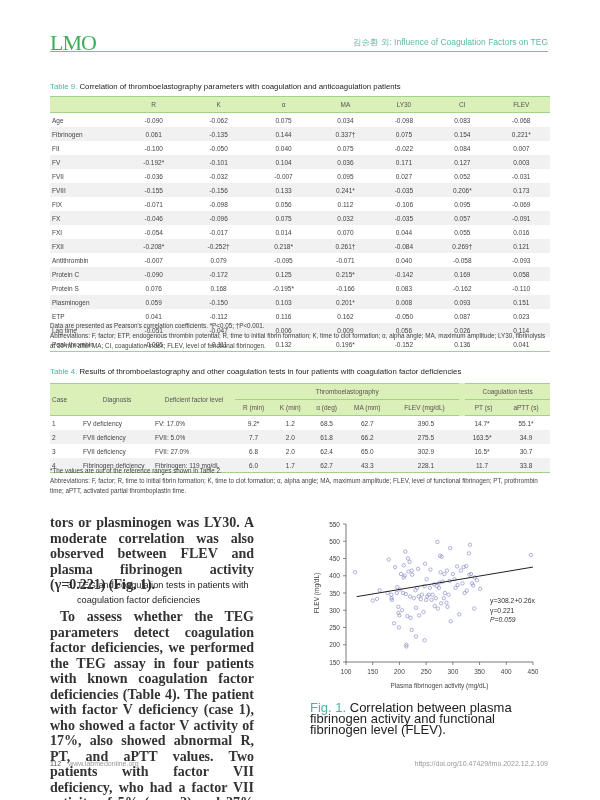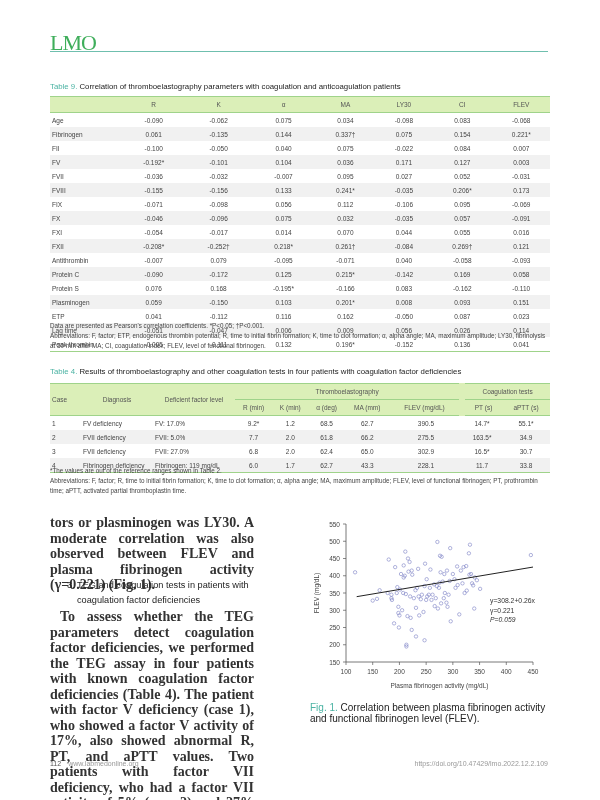--- a/index.html
+++ b/index.html
@@ -13,32 +13,33 @@
   table th { background:#dbefb8; font-weight:normal; color:#555; height:13px; }
   table.t3 th { border-top:1.5px solid #9fd38a; border-bottom:1.5px solid #9fd38a; }
   table td { height:12px; text-align:center; }
   table td.rl { text-align:left; padding-left:2px; }
   table tr.alt td { background:#f1f1f1; }
   table tr.last td { border-bottom:1.5px solid #9fd38a; }
   .fn { position:absolute; left:50px; width:500px; font-size:6.3px; color:#444; line-height:10px; }
   .body-text { position:absolute; left:50px; width:204px; font-family:"Liberation Serif", serif; font-size:14px; line-height:15.5px; color:#333; text-align:justify;font-weight:bold; }
   .section-h { position:absolute; left:50px; width:205px; font-size:9.2px; color:#222; line-height:15px; }
   .chart { position:absolute; left:305px; top:515px; }
-  .fig-cap { position:absolute; left:310px; top:702px; width:245px; font-size:10px; line-height:11px; color:#222; }
+  .fig-cap { position:absolute; left:310px; top:702px; width:245px; font-size:13px; line-height:11px; color:#222; }
   .fig-cap .lbl { color:#4bb3a3; }
   .watermark { position:absolute; left:200px; top:715px; font-size:34px; color:#d8d8d8; letter-spacing:6px; }
   .footer-left { position:absolute; left:50px; top:760px; font-size:7px; color:#999; }
   .footer-left .pg { color:#555; margin-right:5px; }
   .footer-right { position:absolute; right:52px; top:760px; font-size:7px; color:#999; }
 </style>
 </head>
 <body>
 
 <div class="page">
   <div class="logo">LMO</div>
+  <div class="running-head">김승환 외: Influence of Coagulation Factors on TEG</div>
   <div class="head-rule"></div>
 
   <div class="caption" style="top:82px;">
     <span class="lbl">Table 9.</span>
     <span>Correlation of thromboelastography parameters with coagulation and anticoagulation patients</span>
   </div>
   <table class="t3" id="t3" style="top:96px;">
     <thead>
         <tr id="t3-head">
           <th style="width: 70px;"></th>

